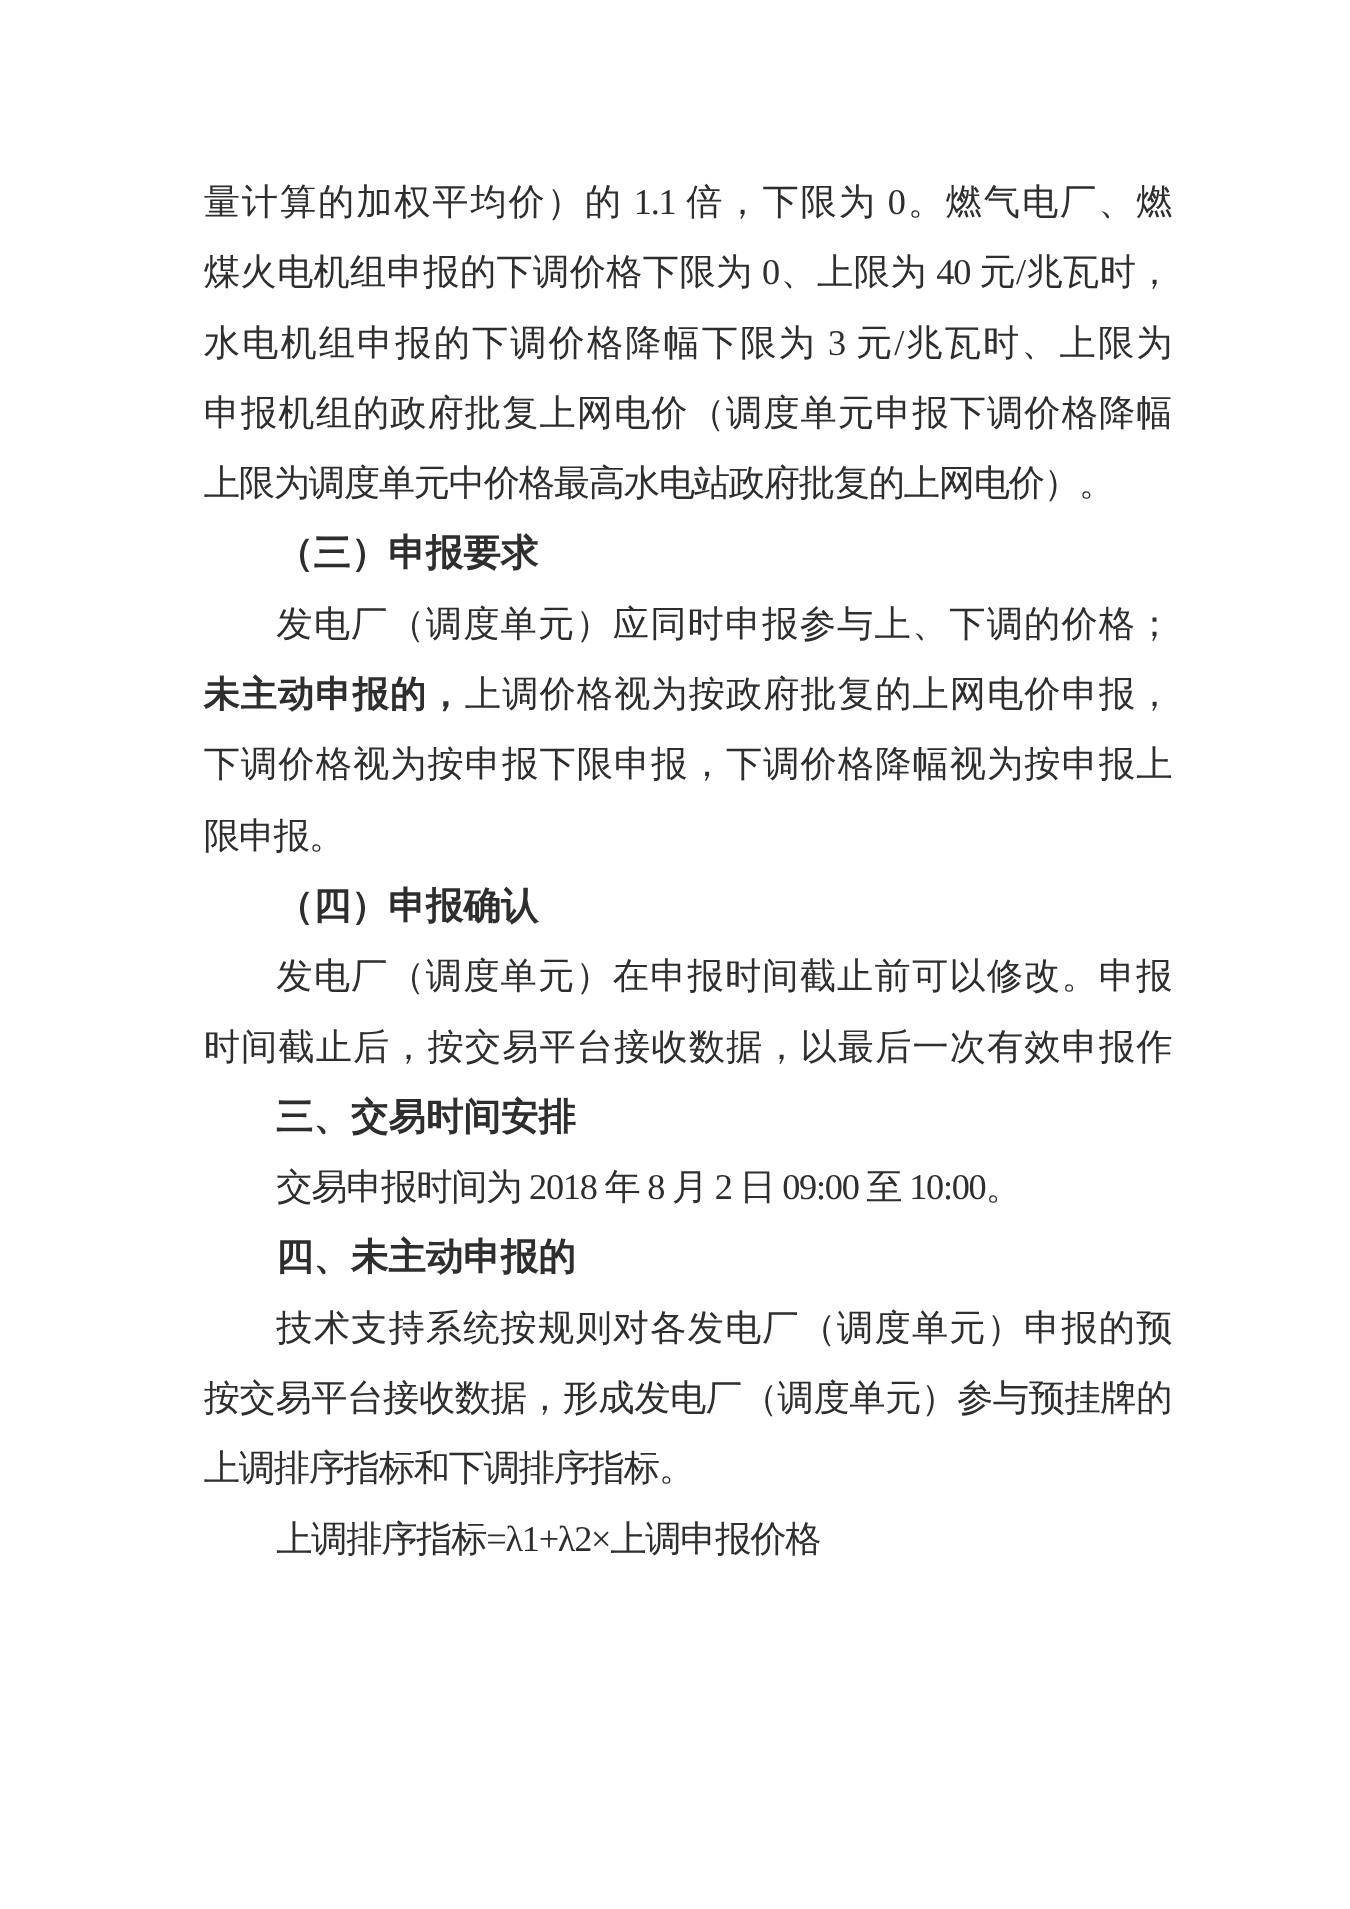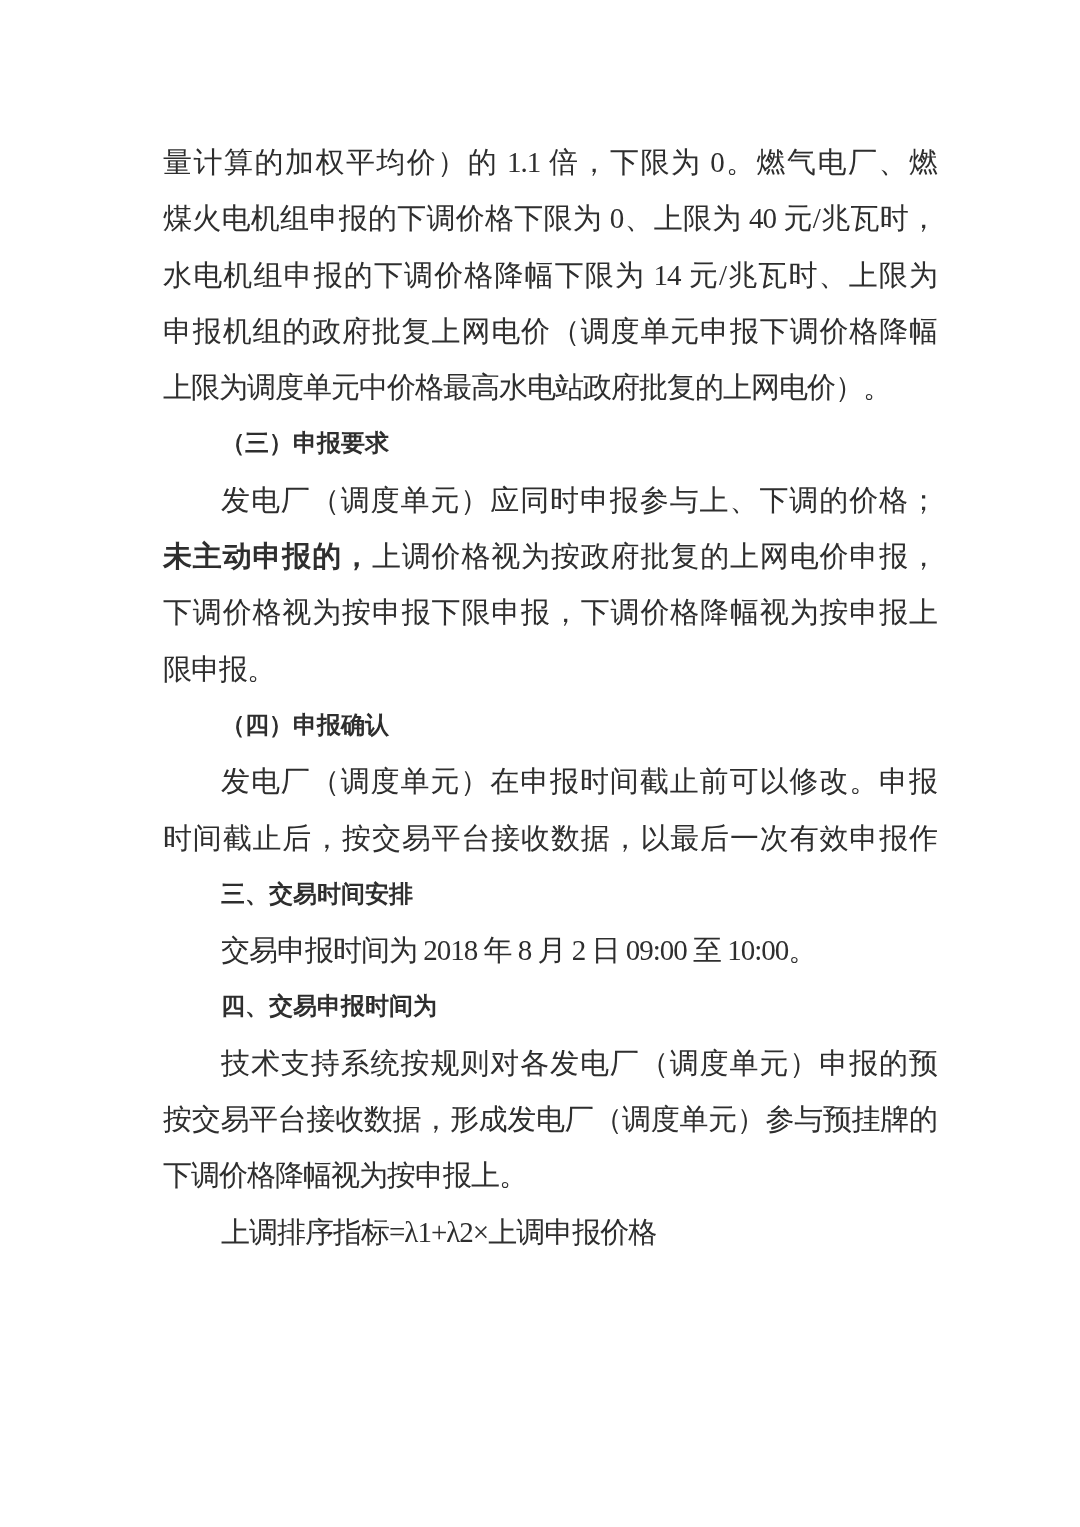--- a/index.html
+++ b/index.html
@@ -36,51 +36,51 @@
     text-align: justify;
     text-align-last: justify;
   }
   .indent {
     text-indent: 58px;
     font-family: Liberation Serif, serif;
   }
   .heading {
     font-family: "Liberation Sans", "DejaVu Sans", sans-serif;
     font-weight: bold;
-    font-size: 24px;
+    font-size: 30px;
     letter-spacing: 0;
   }
   .bold-seg {
     font-family: Liberation Mono, monospace;
     font-weight: bold;
   }
 </style>
 </head>
 <body>
 
 <main class="page">
 
   <div class="line fill">量计算的加权平均价）的 1.1 倍，下限为 0。燃气电厂、燃</div>
   <div class="line fill">煤火电机组申报的下调价格下限为 0、上限为 40 元/兆瓦时，</div>
-  <div class="line fill">水电机组申报的下调价格降幅下限为 14 元/兆瓦时、上限为</div>
+  <div class="line fill">水电机组申报的下调价格降幅下限为 3 元/兆瓦时、上限为</div>
   <div class="line fill">申报机组的政府批复上网电价（调度单元申报下调价格降幅</div>
   <div class="line">上限为调度单元中价格最高水电站政府批复的上网电价）。</div>
 
   <div class="line heading indent">（三）申报要求</div>
   <div class="line fill indent">发电厂（调度单元）应同时申报参与上、下调的价格；</div>
   <div class="line fill"><span class="bold-seg">未主动申报的，</span><span>上调价格视为按政府批复的上网电价申报，</span></div>
   <div class="line fill">下调价格视为按申报下限申报，下调价格降幅视为按申报上</div>
   <div class="line">限申报。</div>
 
   <div class="line heading indent">（四）申报确认</div>
   <div class="line fill indent">发电厂（调度单元）在申报时间截止前可以修改。申报</div>
   <div class="line fill">时间截止后，按交易平台接收数据，以最后一次有效申报作</div>
 
   <div class="line heading indent">三、交易时间安排</div>
   <div class="line indent">交易申报时间为 2018 年 8 月 2 日 09:00 至 10:00。</div>
 
-  <div class="line heading indent">四、交易申报时间为</div>
+  <div class="line heading indent">四、未主动申报的</div>
   <div class="line fill indent">技术支持系统按规则对各发电厂（调度单元）申报的预</div>
   <div class="line fill">按交易平台接收数据，形成发电厂（调度单元）参与预挂牌的</div>
-  <div class="line">下调价格降幅视为按申报上。</div>
+  <div class="line">上调排序指标和下调排序指标。</div>
   <div class="line indent">上调排序指标=λ1+λ2×上调申报价格</div>
 
 </main>
 
 </body></html>

